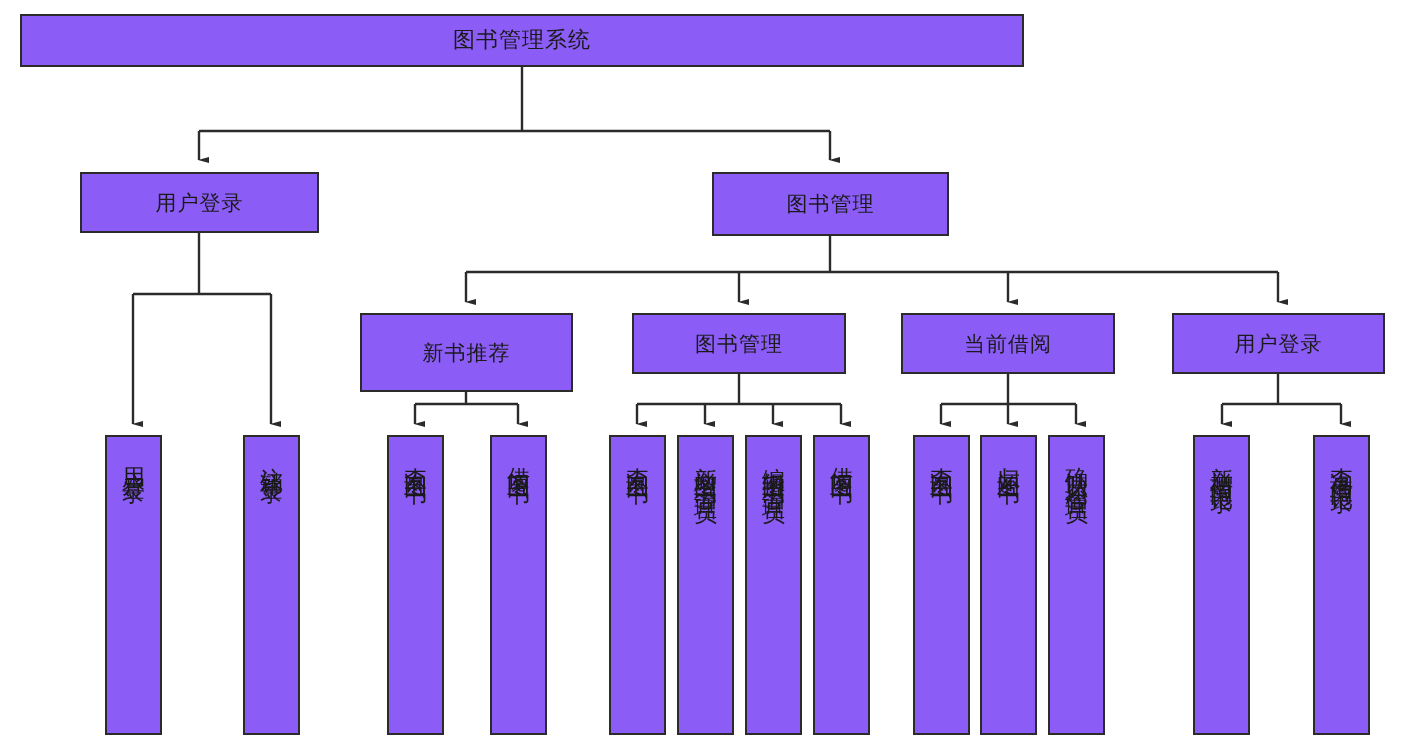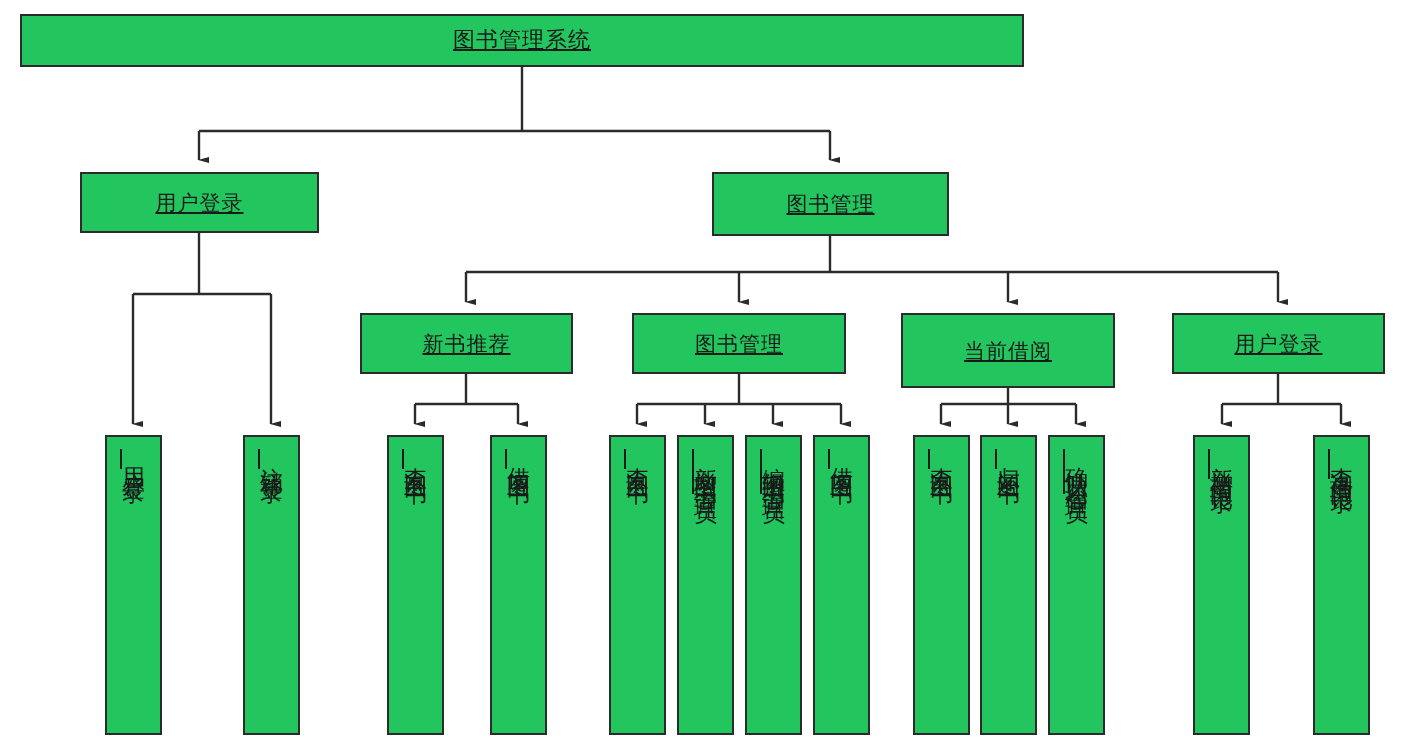--- a/index.html
+++ b/index.html
@@ -6,27 +6,26 @@
   body{
     font-family:"Liberation Sans","DejaVu Sans",sans-serif;
     width:1405px;height:747px;overflow:hidden;
   }
   #stage{position:relative;width:1405px;height:747px;background:#fff;}
   #wires{position:absolute;left:0;top:0;width:1405px;height:747px;}
 
   .node{
     position:absolute;
     box-sizing:border-box;
-    background:#22c55e;
+    background:#8b5cf6;
     border:2px solid #2b2b2b;
     display:flex;
     align-items:center;
     justify-content:center;
     color:#1a1a1a;
-    text-decoration:underline;
   }
   .node .lbl{
     display:block;
     text-align:center;
     line-height:1.12;
     white-space:pre;
   }
   .h-node .lbl{font-size:21px;letter-spacing:1px;}
   .root .lbl{font-size:22px;letter-spacing:1px;}
   
@@ -108,27 +107,27 @@
     <span class="lbl">图书管理系统</span>
   </div>
 
   <div class="node h-node" style="left:80px;top:172px;width:239px;height:61px;">
     <span class="lbl">用户登录</span>
   </div>
   <div class="node h-node" style="left:712px;top:172px;width:237px;height:64px;">
     <span class="lbl">图书管理</span>
   </div>
 
-  <div class="node h-node" style="left:360px;top:313px;width:213px;height:61px;">
+  <div class="node h-node" style="left:360px;top:313px;width:213px;height:79px;">
     <span class="lbl">新书推荐</span>
   </div>
   <div class="node h-node" style="left:632px;top:313px;width:214px;height:61px;">
     <span class="lbl">图书管理</span>
   </div>
-  <div class="node h-node" style="left:901px;top:313px;width:214px;height:75px;">
+  <div class="node h-node" style="left:901px;top:313px;width:214px;height:61px;">
     <span class="lbl">当前借阅</span>
   </div>
   <div class="node h-node" style="left:1172px;top:313px;width:213px;height:61px;">
     <span class="lbl">用户登录</span>
   </div>
 
   <div class="node leaf" style="left:105px;top:435px;width:57px;height:300px;">
     <span class="lbl">用户登录</span>
   </div>
   <div class="node leaf" style="left:243px;top:435px;width:57px;height:300px;">

